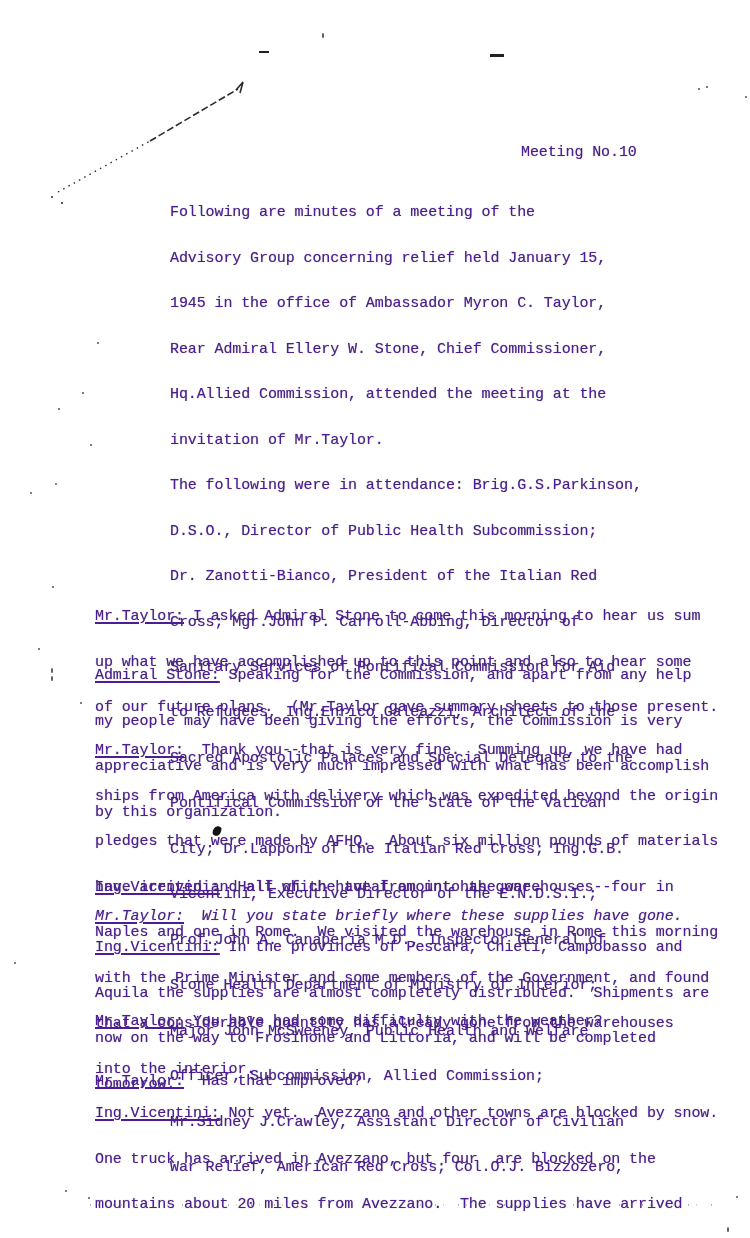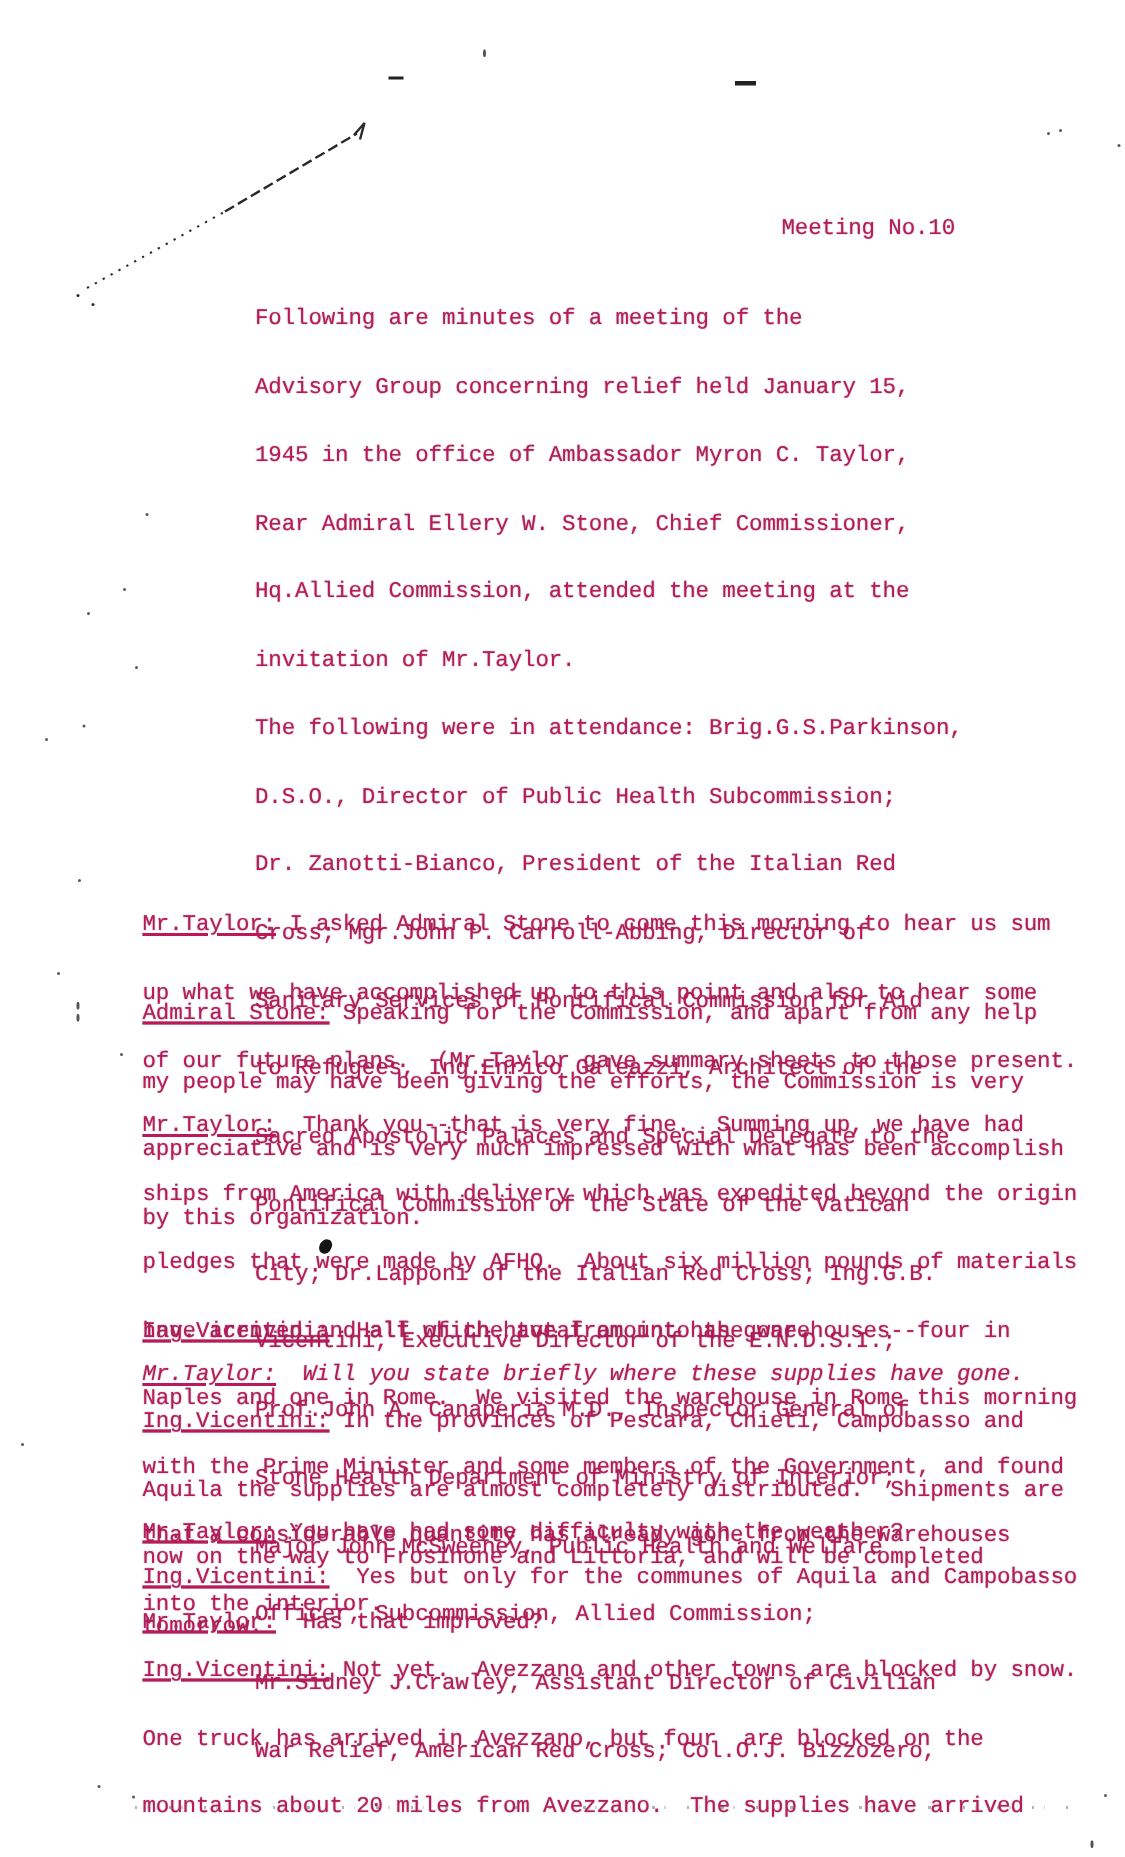--- a/index.html
+++ b/index.html
@@ -4,21 +4,21 @@
 <style>
   html,body{margin:0;padding:0;background:#e8e8e8;}
   .page{
     position:relative;
     width:750px;height:1238px;
     background:#ffffff;
     overflow:hidden;
     font-family:"Liberation Mono","DejaVu Sans Mono",monospace;
     font-size:15px;
     line-height:15.15px;
-    color:#be185d;
+    color:#4c1d95;
   }
   .doc-text{
     position:absolute;
     white-space:pre;
     text-shadow:0 0 1px rgba(40,40,40,0.55);
     letter-spacing:-0.1px;
   }
   .line{white-space:pre;min-height:15.15px;}
   .speaker{
     text-decoration:underline;
@@ -153,23 +153,20 @@
     <div class="line"><span class="speaker">Ing.Vicentini:</span><span> In the provinces of Pescara, Chieti, Campobasso and</span></div>
     <div class="line">Aquila the supplies are almost completely distributed.  Shipments are</div>
     <div class="line">now on the way to Frosinone and Littoria, and will be completed</div>
     <div class="line">tomorrow.</div>
   </div>
 
   <div class="doc-text" style="left:95px;top:984px;text-align:right;">
     <div class="line"><span class="speaker">Mr.Taylor:</span><span> You have had some difficulty with the weather?</span></div>
   </div>
 
-  <div class="doc-text" style="left:95px;top:1014px;">
-    <div class="line"><span class="speaker">Ing.Vicentini:</span><span>  Yes but only for the communes of Aquila and Campobasso</span></div>
-  </div>
 
   <div class="doc-text" style="left:95px;top:1044px;">
     <div class="line"><span class="speaker">Mr.Taylor:</span><span>  Has that improved?</span></div>
   </div>
 
   <div class="doc-text" style="left:95px;top:1076px;">
     <div class="line"><span class="speaker">Ing.Vicentini:</span><span> Not yet.  Avezzano and other towns are blocked by snow.</span></div>
     <div class="line">One truck has arrived in Avezzano, but four  are blocked on the</div>
     <div class="line">mountains about 20 miles from Avezzano.  The supplies have arrived</div>
     

